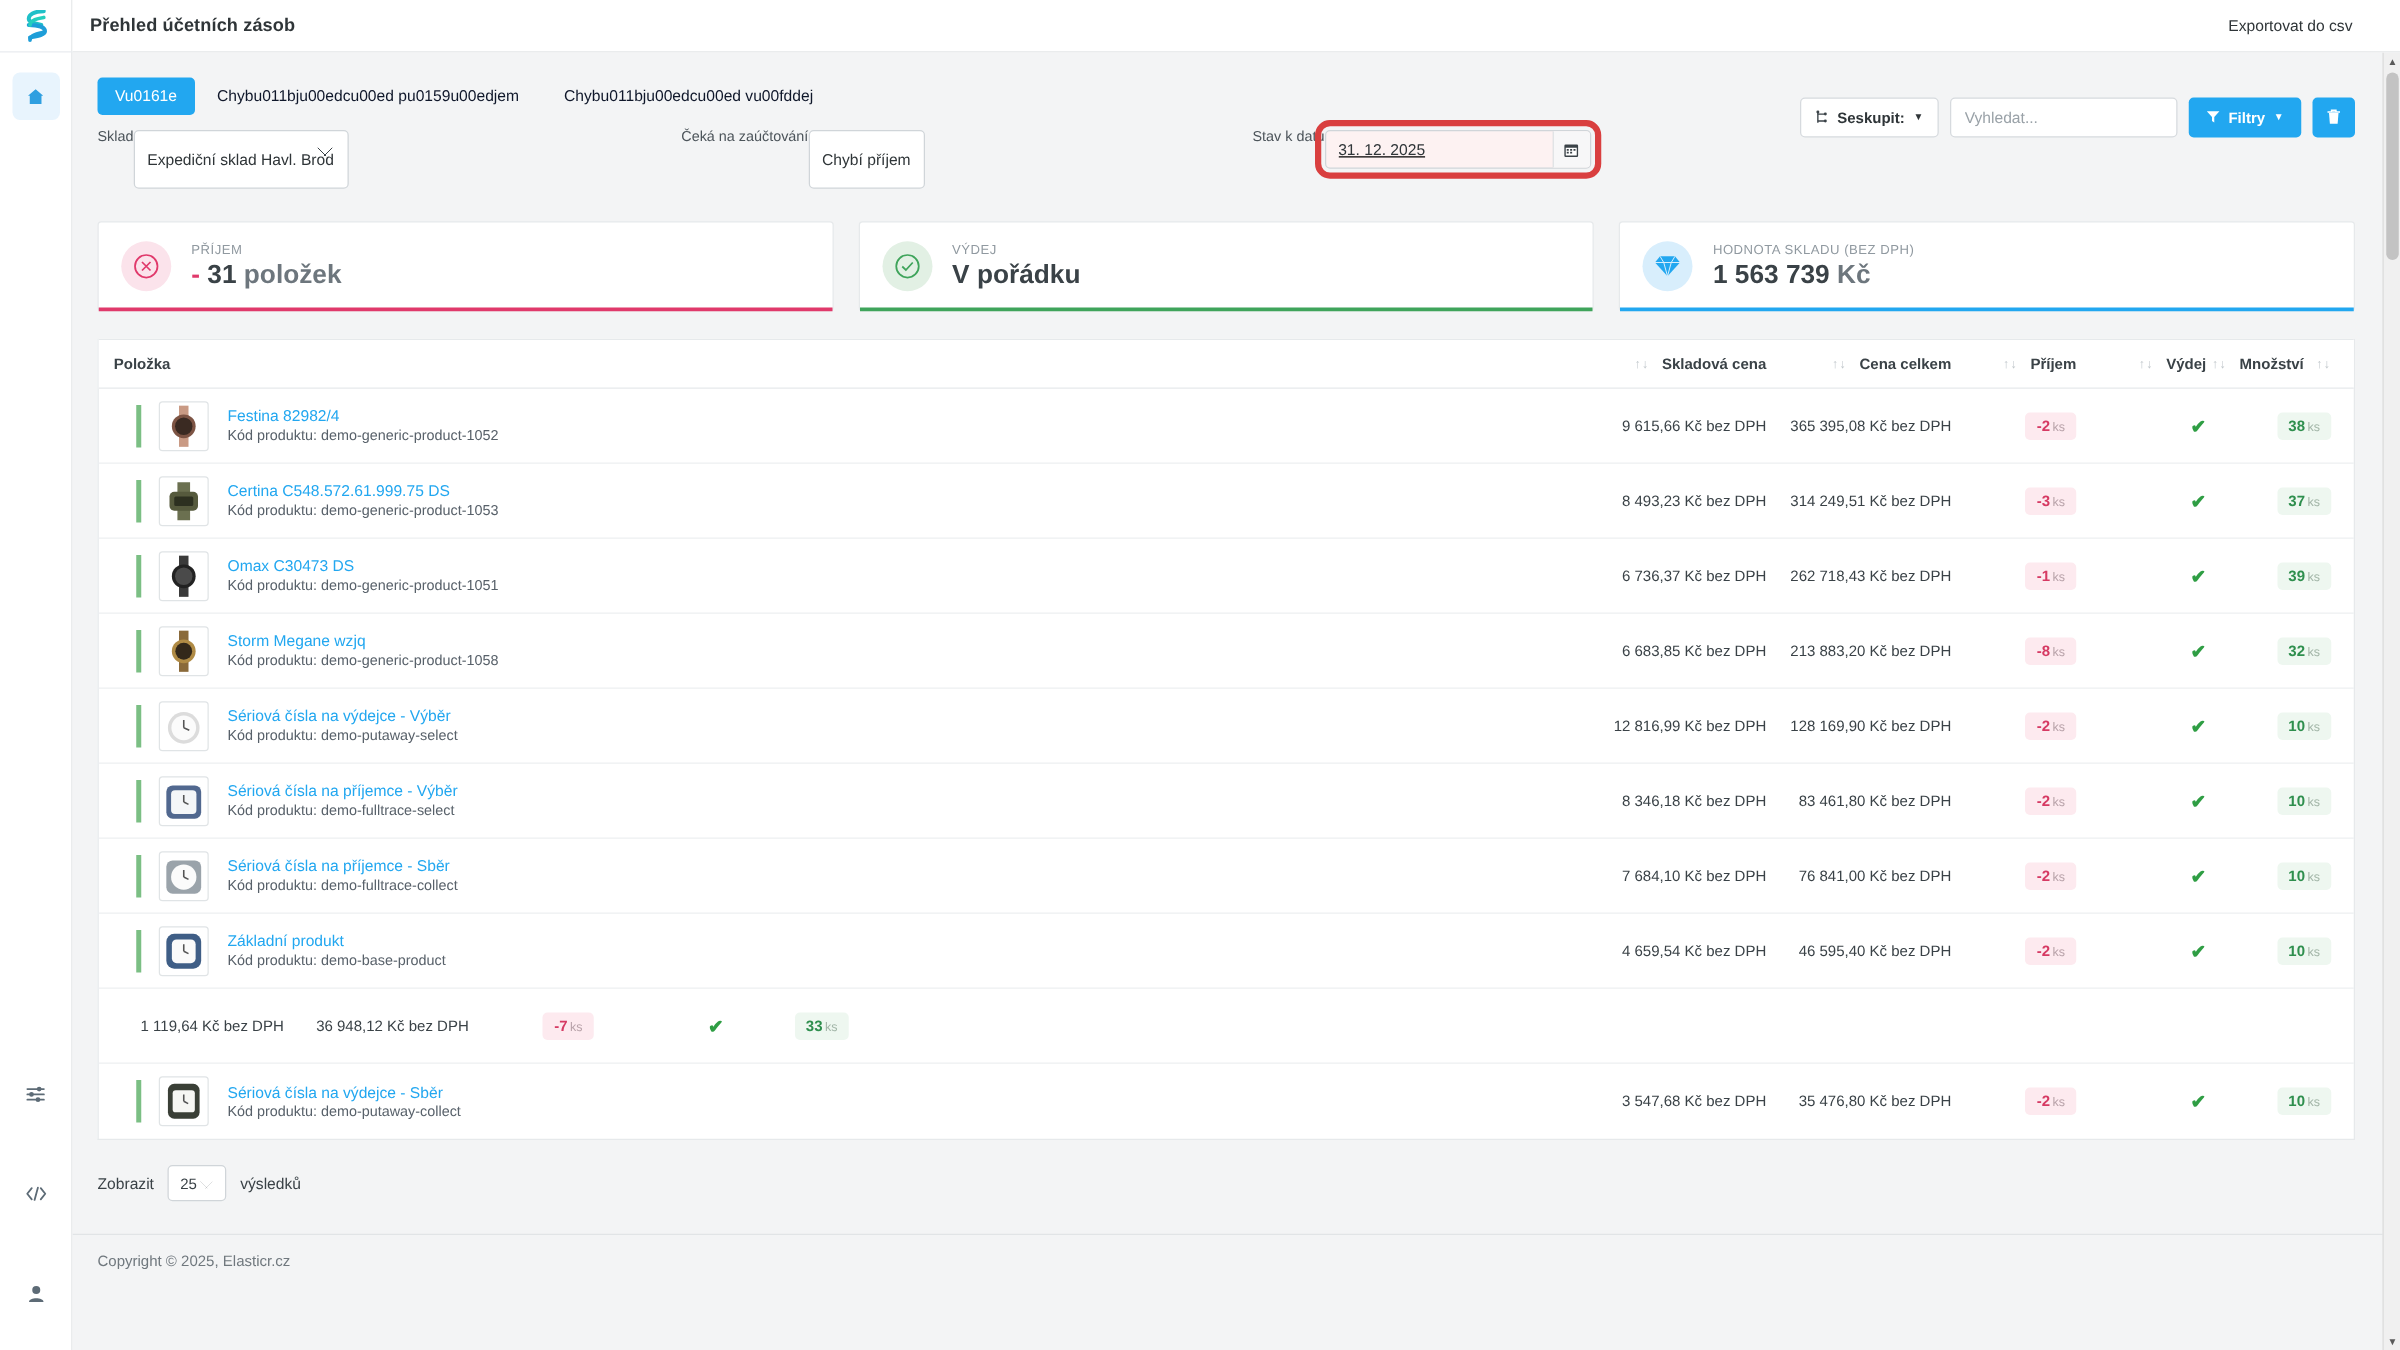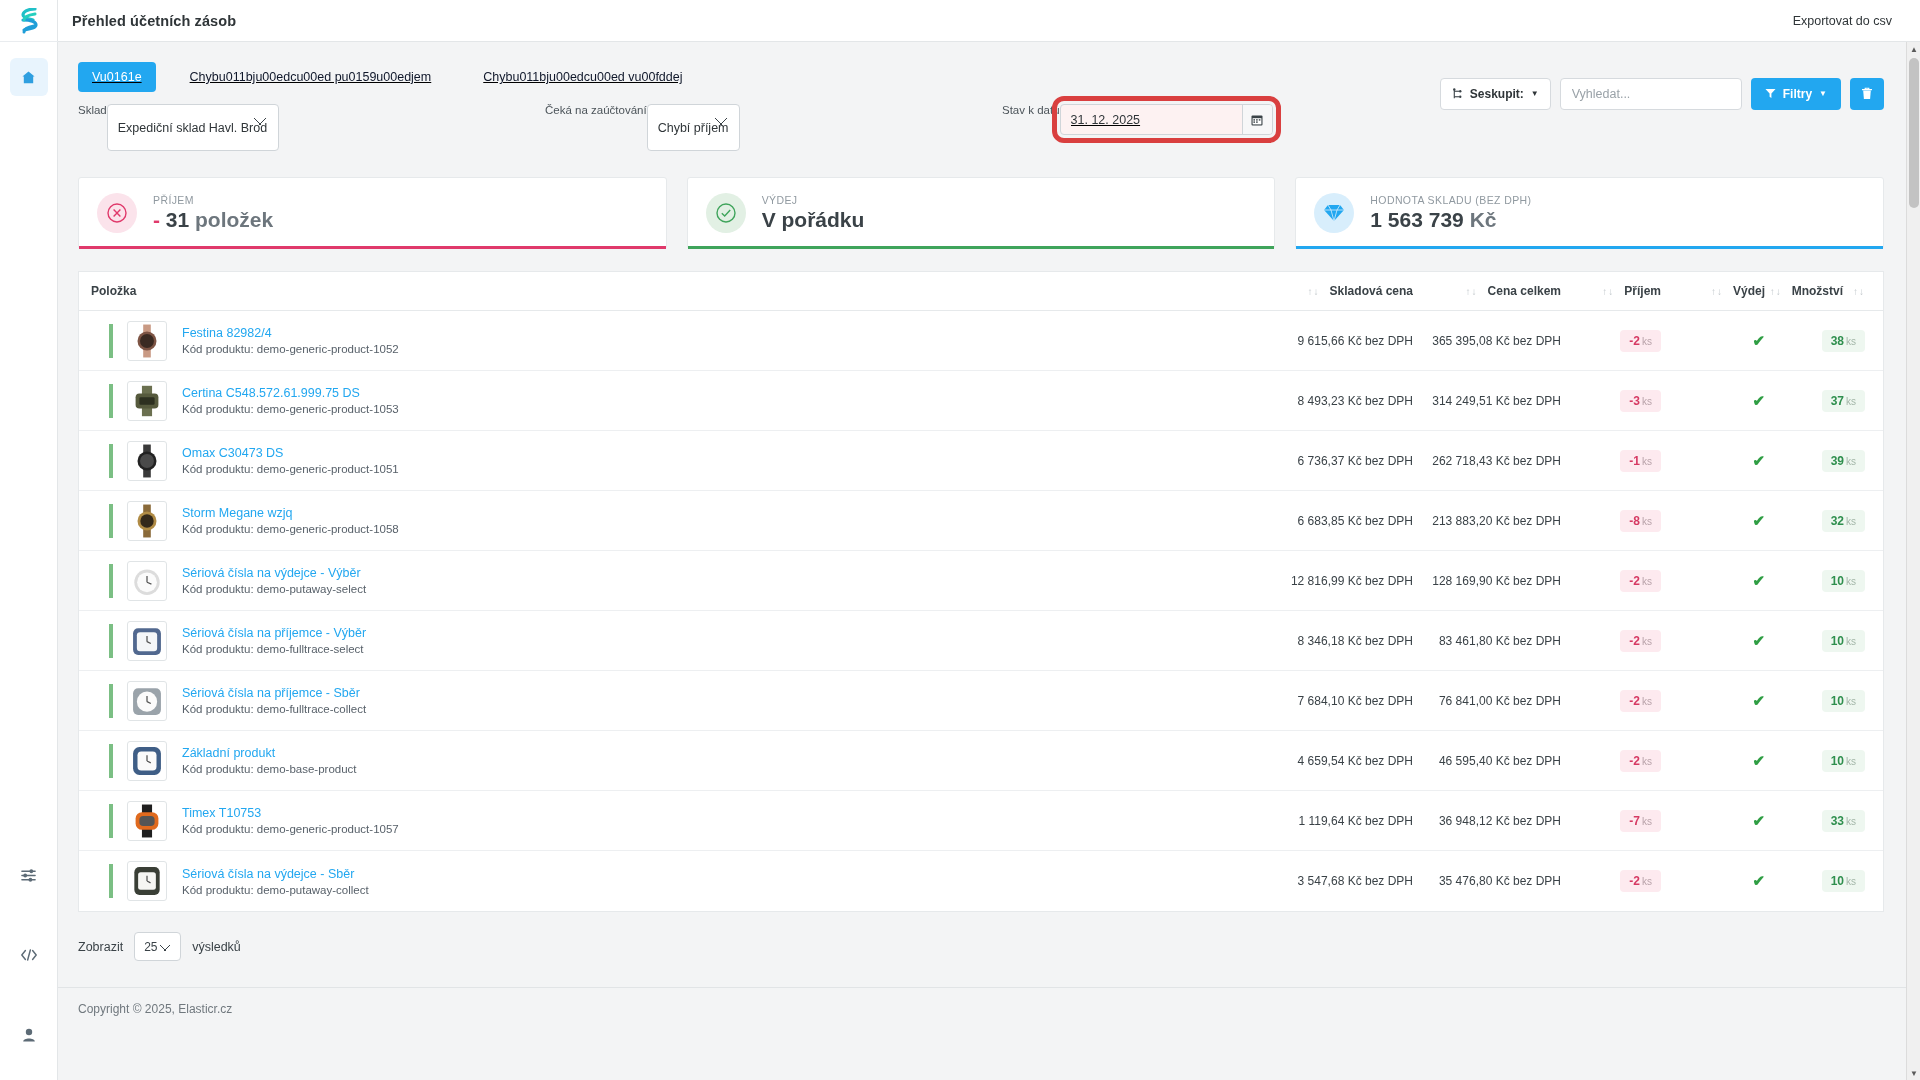--- a/index.html
+++ b/index.html
@@ -26,21 +26,21 @@
   }
   .sb-item.active { background: #e8f4fd; }
   .sb-bottom { margin-top: auto; display:flex; flex-direction:column; align-items:center; padding-bottom: 26px; }
   .sb-bottom .sb-item { margin-bottom: 42px; }
   .sb-bottom .sb-item:last-child { margin-bottom: 0; }
 
   
   .main { flex: 1; display: flex; flex-direction: column; min-width: 0; }
   .topbar {
     height: 42px; background: #fff; border-bottom: 1px solid #e3e6e8;
-    display: flex; align-items: center; padding: 0 14px 0 14px; flex: 0 0 42px;
+    display: flex; align-items: center; padding: 0 24px 0 14px; flex: 0 0 42px;
   }
   .page-title { font-size: 14.5px; font-weight: bold; color: #2f3538; letter-spacing: .1px; }
   .export-link {
     margin-left: auto; font-size: 12.5px; color: #2f3538; cursor: pointer;
     padding-right: 14px;
   }
   .scroller { flex: 1; position: relative; overflow: hidden; background: #f3f4f5; }
 
   
   .vscroll {
@@ -51,21 +51,21 @@
   .vscroll .thumb {
     position: absolute; top: 16px; left: 2px; width: 10px; height: 150px;
     background: #c3c3c3; border-radius: 5px;
   }
   .vscroll .arrow.bottom { position: absolute; bottom: 0; }
 
   .content { padding: 0 22px 0 20px; margin-right: 14px; }
 
   
   .tabrow { display: flex; align-items: center; height: 58px; padding-top: 12px; }
-  .tabs { display: flex; align-items: center; gap: 16px; text-decoration: underline; }
+  .tabs { display: flex; align-items: center; gap: 0; }
   .tab {
     font-size: 12.5px; color: #0f172a; padding: 8px 18px; cursor: pointer;
     white-space: nowrap;
   }
   .tab.active {
     background: #22a7f0; color: #fff; border-radius: 4px; font-weight: normal;
     padding: 8px 14px;
   }
   .tools { margin-left: auto; display: flex; align-items: center; gap: 9px; margin-top: 33px; }
   .btn-group {
@@ -646,35 +646,20 @@
       <span class="pill"><span>-2</span><span class="ks">ks</span></span>
     </div>
     <div class="cell col-out">
       <span class="check">✔</span>
     </div>
     <div class="cell col-qty">
       <span class="pill-qty"><span>10</span><span class="ks">ks</span></span>
     </div>
   </div>
   <div class="trow">
-    <div class="cell col-item">
-      <div class="row-bar"></div>
-      <div class="thumb-box">
-                    <svg viewBox="0 0 30 30">
-                      <rect x="11" y="2" width="8" height="9" fill="#1f1f1f"></rect>
-                      <rect x="11" y="19" width="8" height="9" fill="#1f1f1f"></rect>
-                      <rect x="6" y="8" width="18" height="14" rx="5" fill="#e06a1e"></rect>
-                      <rect x="9" y="11" width="12" height="8" rx="3" fill="#555"></rect>
-                    </svg>
-                  </div>
-      <div class="itxt">
-        <span class="iname">Timex T10753</span>
-        <span class="icode"><span>Kód produktu:</span> <span>demo-generic-product-1057</span></span>
-      </div>
-    </div>
     <div class="cell col-price money">1 119,64 Kč bez DPH</div>
     <div class="cell col-total money">36 948,12 Kč bez DPH</div>
     <div class="cell col-in">
       <span class="pill"><span>-7</span><span class="ks">ks</span></span>
     </div>
     <div class="cell col-out">
       <span class="check">✔</span>
     </div>
     <div class="cell col-qty">
       <span class="pill-qty"><span>33</span><span class="ks">ks</span></span>

